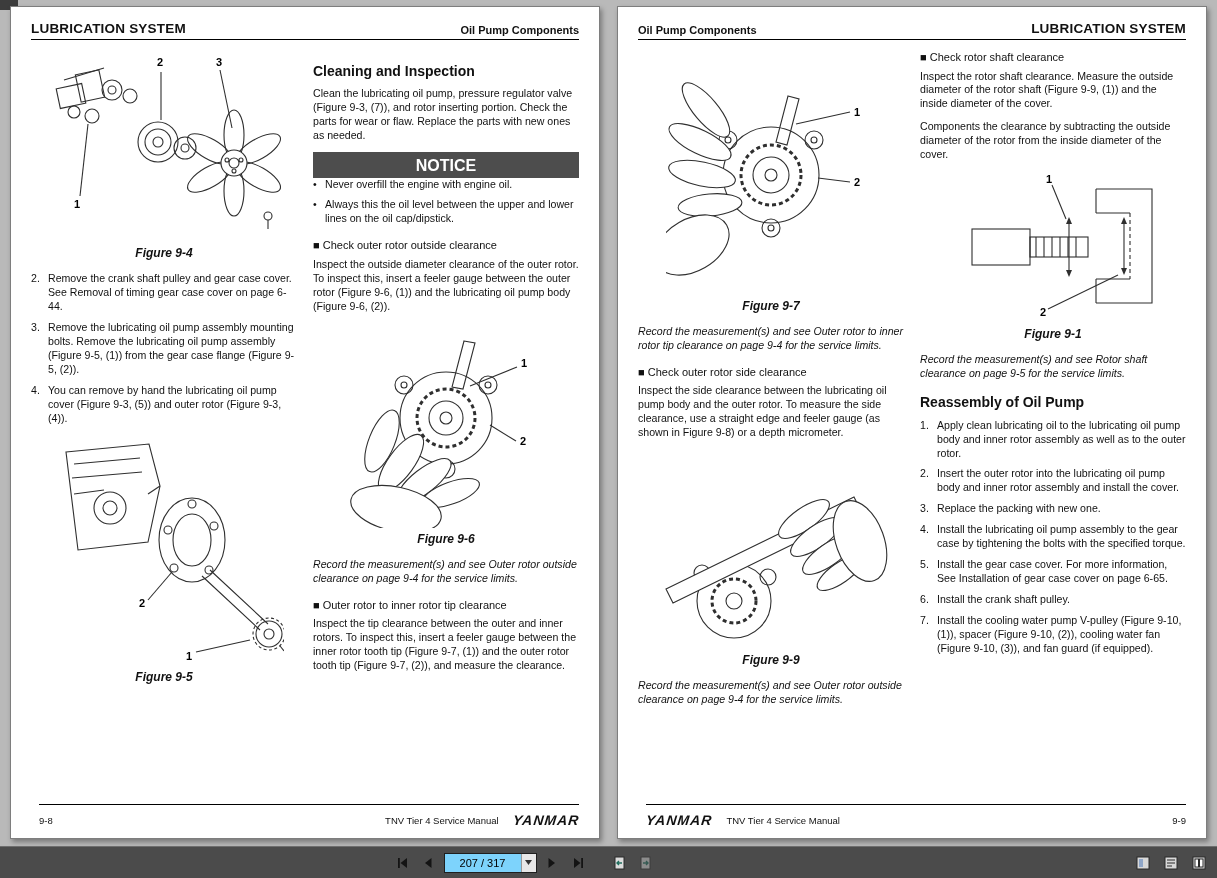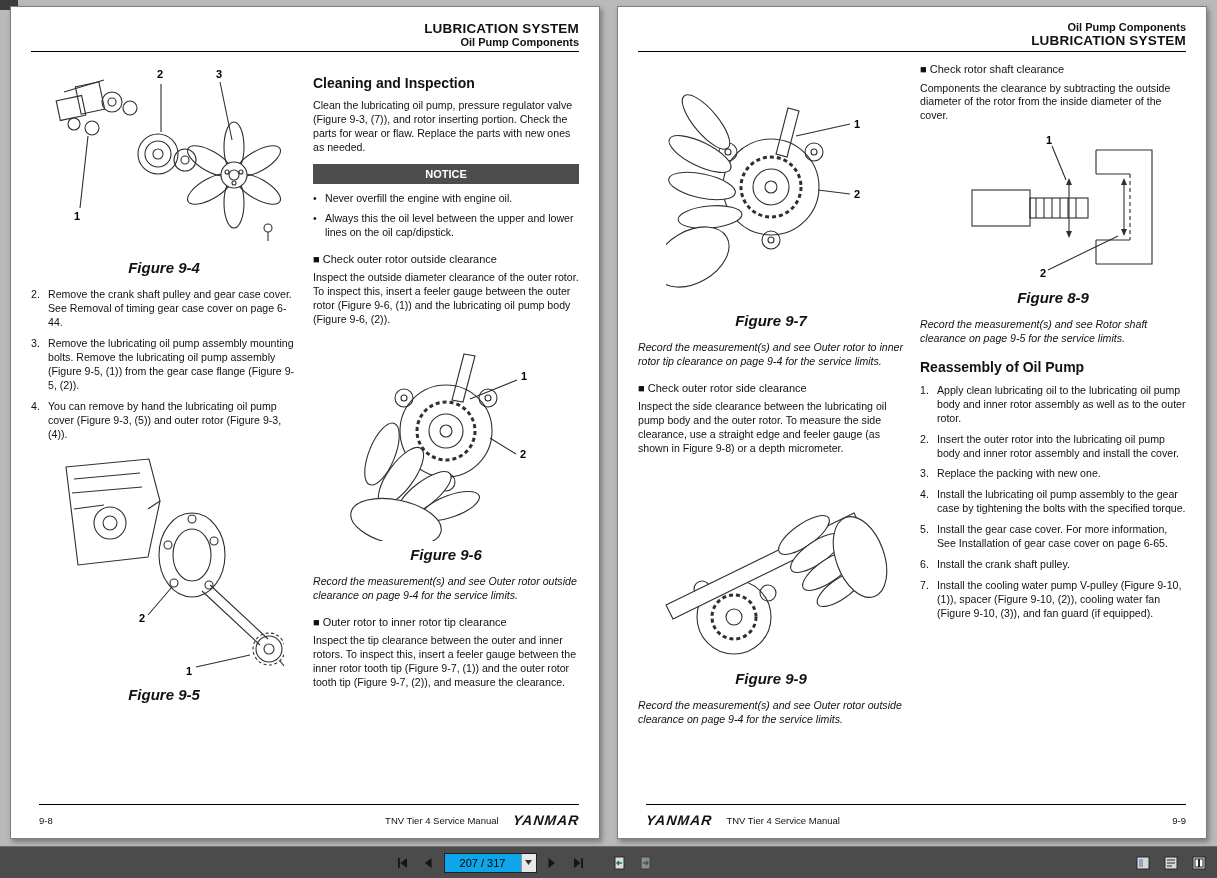--- a/index.html
+++ b/index.html
@@ -8,34 +8,34 @@
     background:#b9b9b9;
     font-family:"Liberation Sans",sans-serif;color:#111;
   }
   .corner-chip{position:absolute;top:0;left:0;width:18px;height:10px;background:#3c3c3c;}
   .spread{position:absolute;top:6px;left:10px;display:flex;gap:17px;}
   .page{
     width:590px;height:833px;background:#fff;border:1px solid #7e7e7e;
     box-shadow:2px 3px 5px rgba(0,0,0,.35);box-sizing:border-box;
     padding:14px 20px 8px;display:flex;flex-direction:column;
   }
-  .page-header{display:flex;justify-content:space-between;align-items:flex-end;border-bottom:1.5px solid #000;padding-bottom:3px;flex-direction:column;}
+  .page-header{display:flex;justify-content:space-between;align-items:flex-end;border-bottom:1.5px solid #000;padding-bottom:3px;}
   .hdr-title{font-size:13.5px;font-weight:bold;letter-spacing:.2px;}
   .hdr-section{font-size:11px;font-weight:bold;}
   .page-body{flex:1;display:flex;gap:16px;padding-top:10px;overflow:hidden;}
   .col{flex:1;min-width:0;font-size:10.6px;line-height:1.32;}
   .col p{margin:0 0 9px;}
   h2.doc{font-size:14px;margin:12px 0 7px;font-weight:bold;}
   h3.doc{font-size:11px;margin:12px 0 5px;font-weight:normal;}
   .fig{display:flex;justify-content:center;}
   .fig svg{display:block;}
-  .fig-caption{text-align:center;font-weight:bold;font-style:italic;font-size:15px;margin:4px 0 10px;}
+  .fig-caption{text-align:center;font-weight:bold;font-style:italic;font-size:12px;margin:4px 0 10px;}
   .note{font-style:italic;margin:0 0 11px;}
   .notice{margin:6px 0 12px;}
-  .notice-bar{background:#4d4d4d;color:#fff;text-align:center;font-weight:bold;font-size:11px;padding:2.5px 0;margin-bottom:8px;}
+  .notice-bar{background:#4d4d4d;color:#fff;text-align:center;font-weight:bold;font-size:16px;padding:2.5px 0;}
   .bullet{display:flex;margin:0 0 6px;}
   .bullet::before{content:"\2022";width:12px;flex:none;}
   .olist{margin:4px 0 8px;}
   .li{display:flex;margin-bottom:7px;}
   .li-num{width:17px;flex:none;}
   .li-text{flex:1;}
   .page-footer{border-top:1.5px solid #000;margin-top:4px;padding-top:5px;display:flex;align-items:center;font-size:9.5px;height:20px;margin-left:8px;}
   .footer-spacer{flex:1;}
   .brand{font-weight:bold;font-size:14px;letter-spacing:1px;font-style:italic;transform:skewX(-6deg);}
   .manual-title{margin:0 14px;}
@@ -43,21 +43,21 @@
   .lineart{stroke:#2f2f2f;fill:none;stroke-width:1.1;}
   .hand{fill:#fff;stroke:#2f2f2f;stroke-width:1.1;}
   .arrowfill{fill:#2f2f2f;stroke:none;}
 
   
   .toolbar{position:absolute;left:0;right:0;bottom:0;height:31px;background:#4b4b4b;border-top:1px solid #6e6e6e;display:flex;align-items:center;}
   .tb-center{margin:0 auto;transform:translateX(-85px);display:flex;align-items:center;gap:5px;}
   .tb-btn{width:21px;height:21px;background:transparent;border:none;display:flex;align-items:center;justify-content:center;padding:0;cursor:pointer;}
   .tb-btn svg{display:block;}
   .page-combo{display:flex;background:#fff;border:1px solid #1f1f1f;height:18px;align-items:stretch;}
-  .page-input{width:76px;border:none;font-size:11px;text-align:center;font-family:"Liberation Sans",sans-serif;padding:0;outline:none;background:#0ea5e9;color:#000;}
+  .page-input{width:76px;border:none;font-size:11px;text-align:center;font-family:"Liberation Sans",sans-serif;padding:0;outline:none;background:#7dd3fc;color:#000;}
   .combo-arrow{width:14px;border-left:1px solid #999;display:flex;align-items:center;justify-content:center;cursor:pointer;background:#e8e8e8;}
   .combo-arrow svg{display:block;}
   .tb-sep{width:10px;}
   .dimmed{opacity:.45;}
   .tb-right{position:absolute;right:8px;top:0;height:31px;display:flex;align-items:center;gap:7px;}
 </style>
 </head>
 <body>
 
 <div class="corner-chip"></div>
@@ -284,20 +284,21 @@
               <ellipse cx="206" cy="92" rx="42" ry="24" transform="rotate(70 206 92)"></ellipse>
             </g>
           </svg>
         </div>
         <div class="fig-caption">Figure 9-9</div>
         <p class="note">Record the measurement(s) and see Outer rotor outside clearance on page 9-4 for the service limits.</p>
       </div>
 
       <div class="col">
         <h3 class="doc" style="margin-top:0;">■ Check rotor shaft clearance</h3>
+        <p>Inspect the rotor shaft clearance. Measure the outside diameter of the rotor shaft (Figure 9-9, (1)) and the inside diameter of the cover.</p>
         <p>Components the clearance by subtracting the outside diameter of the rotor from the inside diameter of the cover.</p>
 
         <div class="fig">
           <svg width="210" height="152" viewBox="0 0 210 152">
             <g class="lineart">
               <path d="M148 18 L204 18 L204 132 L148 132"></path>
               <path d="M148 18 L148 42 M148 132 L148 108"></path>
               <path d="M148 42 L182 42 M148 108 L182 108"></path>
               <path d="M182 42 L182 108" stroke-dasharray="4 3"></path>
               <rect x="24" y="58" width="58" height="36"></rect>
@@ -309,21 +310,21 @@
               <path d="M100 138 L170 104"></path>
             </g>
             <path class="arrowfill" d="M121 46 l-3 7 h6 z"></path>
             <path class="arrowfill" d="M121 106 l-3 -7 h6 z"></path>
             <path class="arrowfill" d="M176 46 l-3 7 h6 z"></path>
             <path class="arrowfill" d="M176 104 l-3 -7 h6 z"></path>
             <text x="98" y="12" class="callout">1</text>
             <text x="92" y="145" class="callout">2</text>
           </svg>
         </div>
-        <div class="fig-caption">Figure 8-9</div>
+        <div class="fig-caption">Figure 9-1</div>
         <p class="note">Record the measurement(s) and see Rotor shaft clearance on page 9-5 for the service limits.</p>
 
         <h2 class="doc">Reassembly of Oil Pump</h2>
         <div class="olist">
           <div class="li">
             <span class="li-num">1.</span>
             <span class="li-text">Apply clean lubricating oil to the lubricating oil pump body and inner rotor assembly as well as to the outer rotor.</span>
           </div>
           <div class="li">
             <span class="li-num">2.</span>

